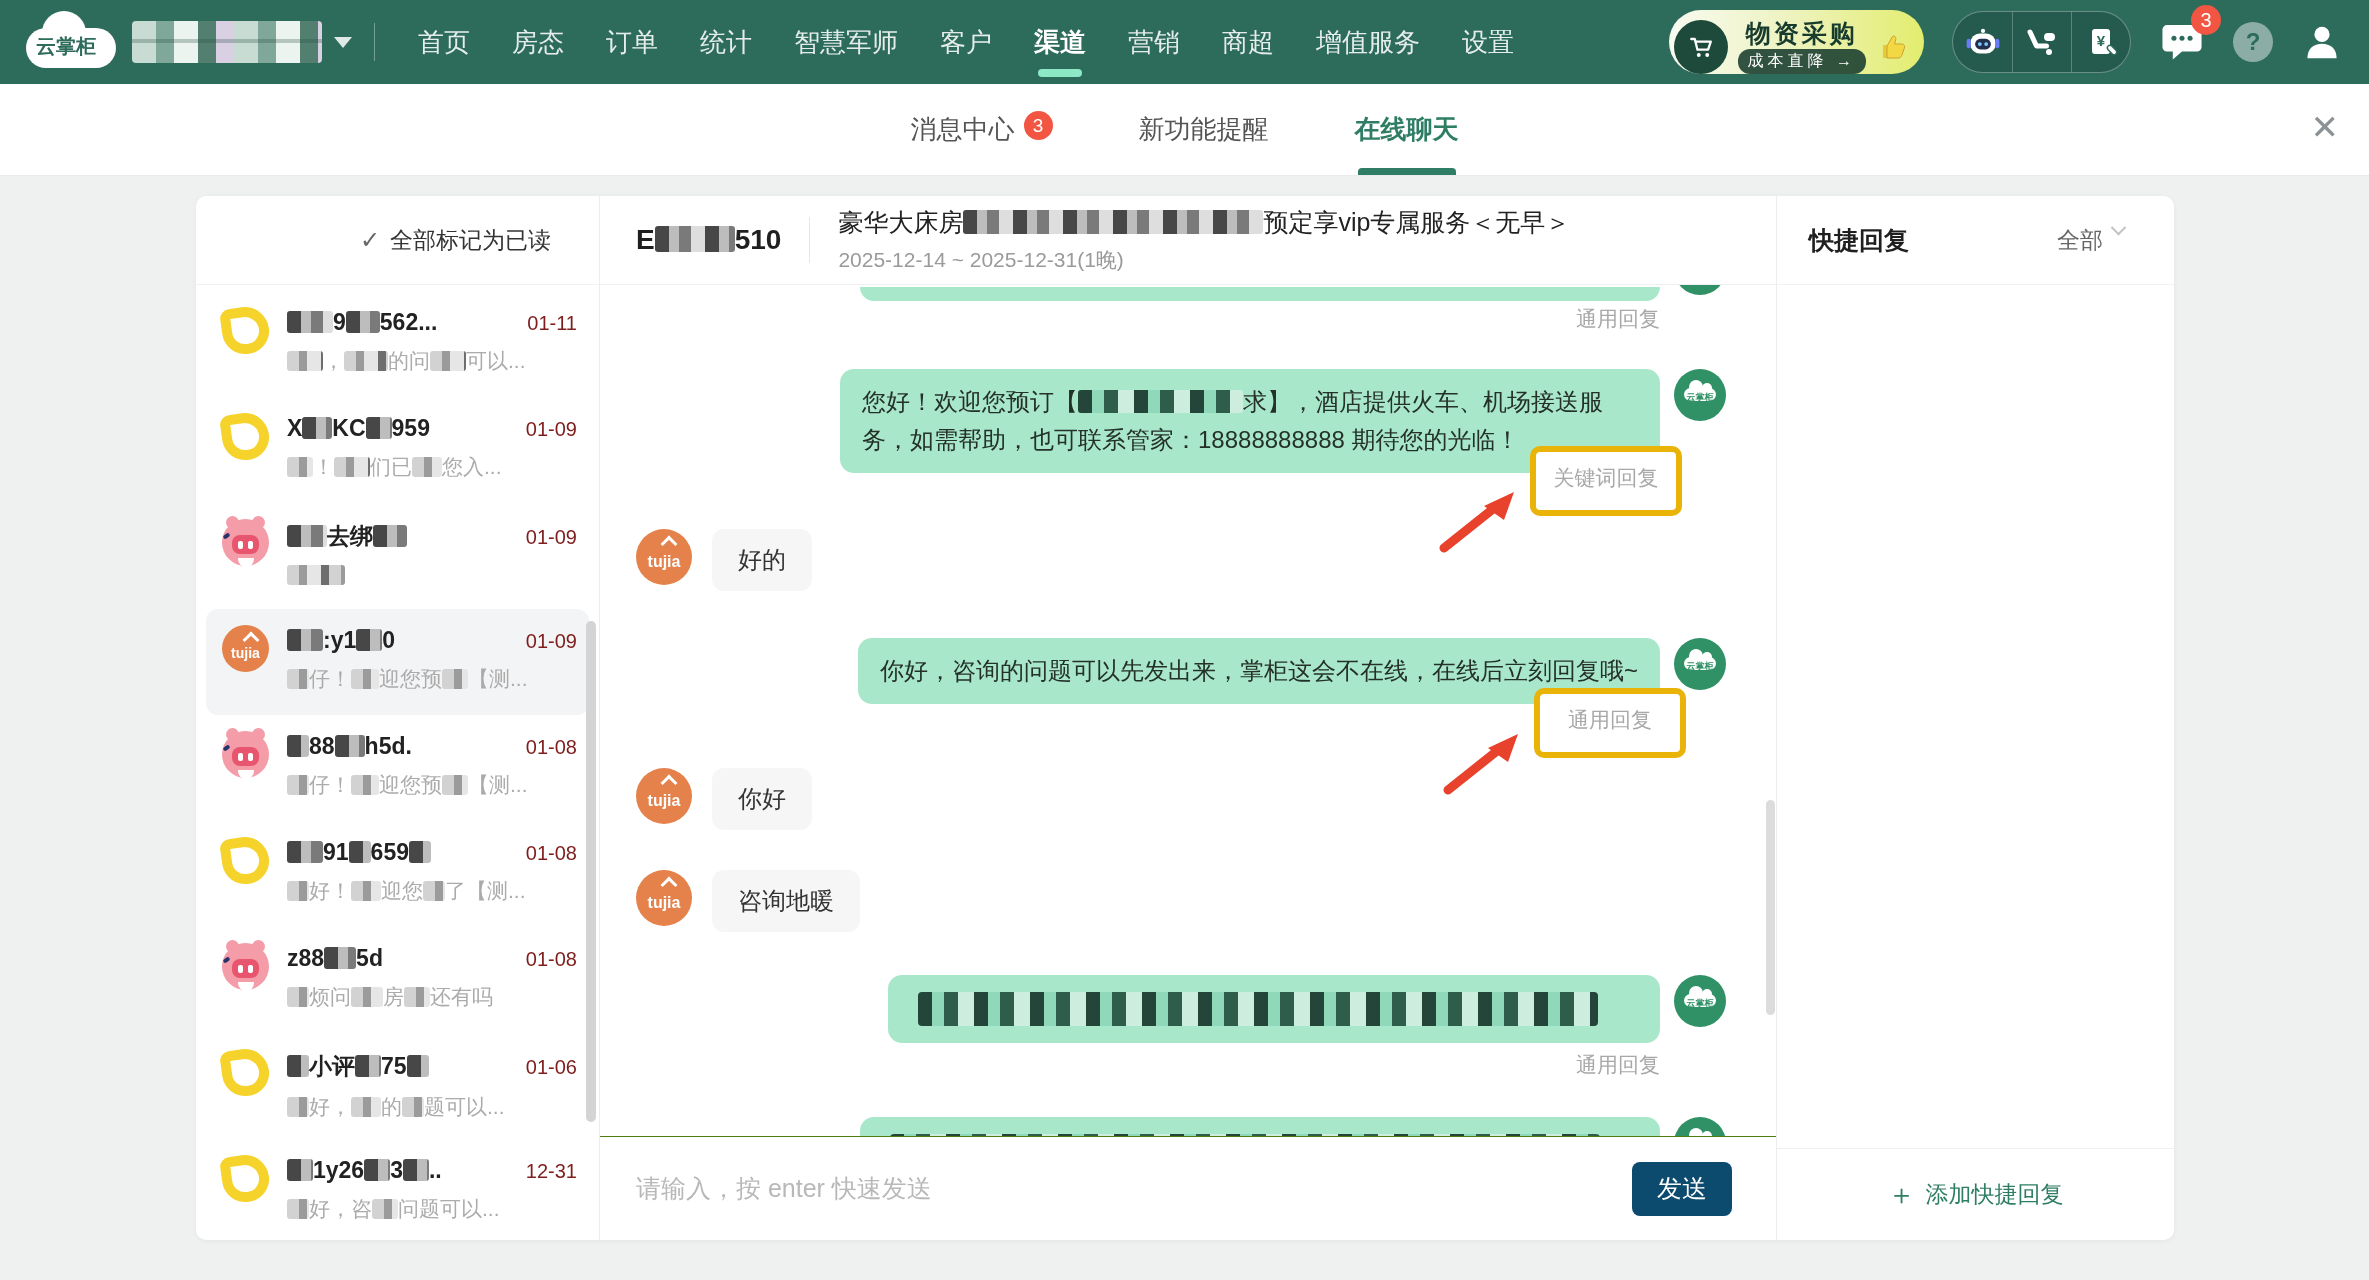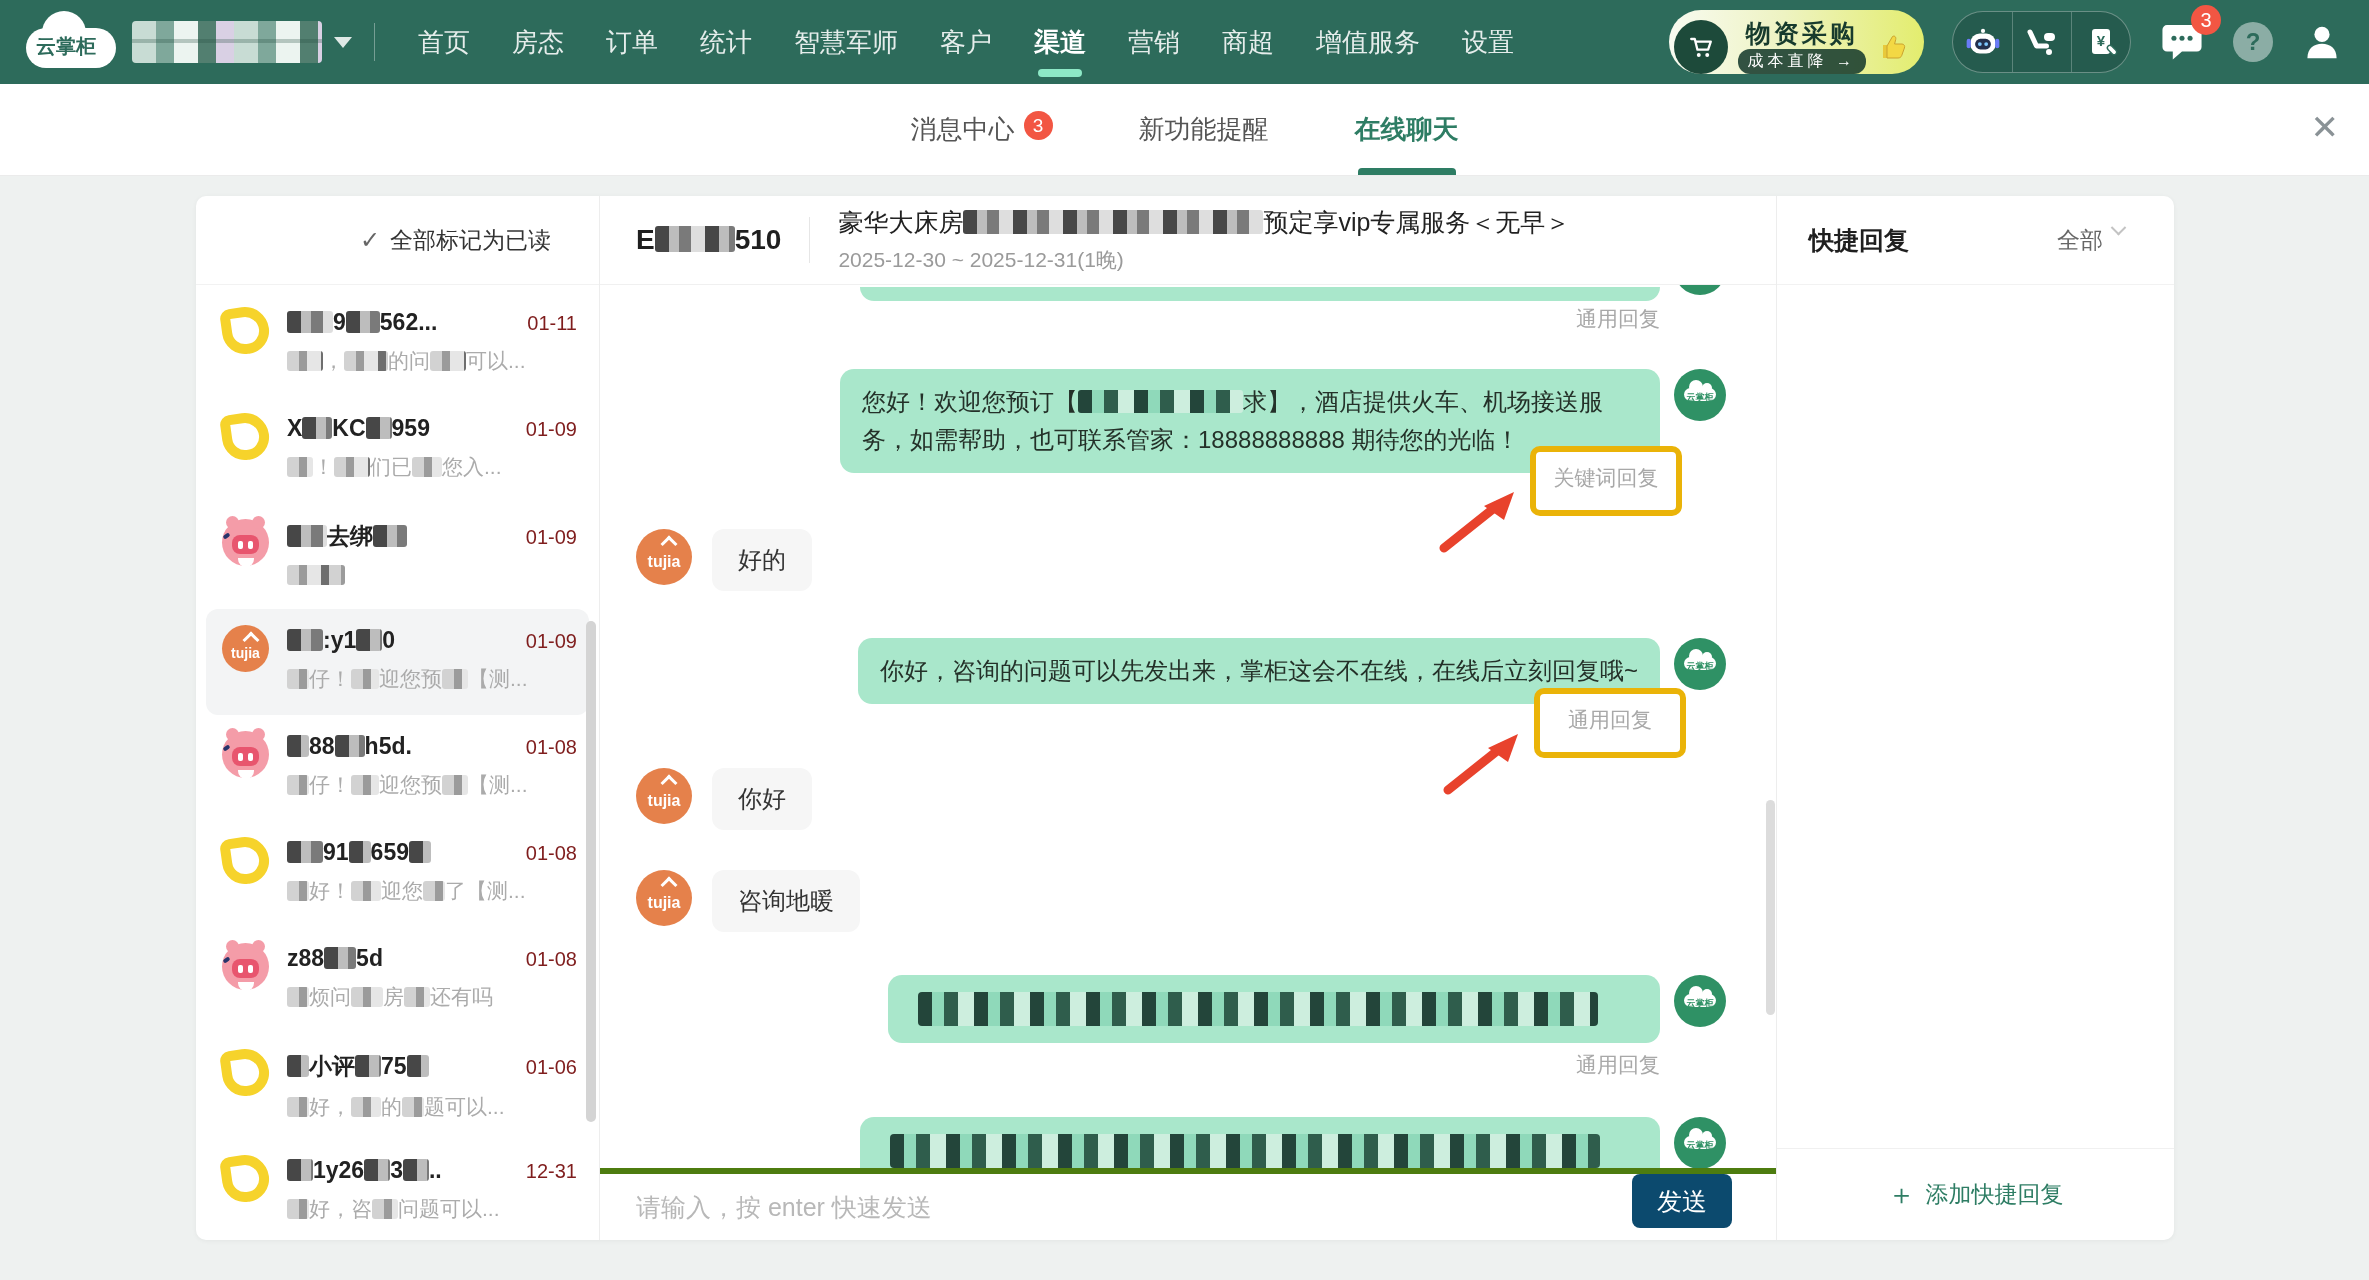--- a/index.html
+++ b/index.html
@@ -107,21 +107,21 @@
   .bubble{max-width:820px;font-size:24px;line-height:38px;color:#243129;padding:14px 22px;border-radius:14px;background:#A9E7CB;word-break:break-all}
   .bubble.gray{background:#f6f6f6;color:#333;border-radius:12px;padding:12px 26px}
   .bubble.strip{height:14px;padding:0;border-radius:0 0 16px 16px;width:800px}
   .left-av{margin-right:20px}
   .lbl-row{display:flex;justify-content:flex-end;margin-top:4px;padding-right:66px}
   .lbl{font-size:21px;color:#a8a8a8}
   .box-row{display:flex;justify-content:flex-end;position:relative}
   .lbl-box{position:relative;width:152px;height:70px;border:6px solid #eab308;border-radius:10px;background:#fff;text-align:center;padding-top:12px}
   .arrow-svg{position:absolute;left:-100px;top:32px;overflow:visible}
   .chat-scroll{position:absolute;right:1px;top:515px;width:9px;height:215px;border-radius:5px;background:#dcdcdc;cursor:pointer}
-  .chat-input{height:72px;flex:none;border-top:6px solid #4d7c0f;display:flex;padding:0 44px 0 36px;gap:24px;background:#fff}
+  .chat-input{height:104px;flex:none;border-top:1px solid #4d7c0f;display:flex;align-items:center;padding:0 44px 0 36px;gap:24px;background:#fff}
   .chat-input input{flex:1;border:none;outline:none;font-size:25px;color:#333;font-family:inherit}
   .chat-input input::placeholder{color:#b8b8b8}
   .send-btn{width:100px;height:54px;background:#0c4a6e;border-radius:8px;color:#fff;font-size:25px;display:flex;align-items:center;justify-content:center;flex:none;cursor:pointer}
 
   
   .rightpanel{width:398px;border-left:1px solid #ededed;display:flex;flex-direction:column;flex:none}
   .qr-head{height:89px;flex:none;border-bottom:1px solid #f2f2f2;display:flex;align-items:center;padding:0 50px 0 32px}
   .qr-title{font-size:25px;font-weight:bold;color:#1f1f1f}
   .qr-filter{margin-left:auto;font-size:23px;color:#666;display:flex;align-items:flex-start;cursor:pointer}
   .chev{width:11px;height:11px;border-right:2px solid #c3c3c3;border-bottom:2px solid #c3c3c3;transform:rotate(45deg) translate(-2px,-2px);margin-left:10px}
@@ -362,21 +362,21 @@
           </div>
         </div>
     </div>
 
     <div class="chatcol">
       <div class="chat-head">
         <div class="guest">E<span class="mz d" style="width: 80px;"></span>510</div>
         <div class="vdiv"></div>
         <div class="ord-col">
           <div class="ord-title">豪华大床房<span class="mz d" style="width: 300px;"></span>预定享vip专属服务＜无早＞</div>
-          <div class="ord-dates">2025-12-30 ~ 2025-12-31(1晚)</div>
+          <div class="ord-dates">2025-12-14 ~ 2025-12-31(1晚)</div>
         </div>
       </div>
       <div class="chat-body" id="chat-body">
         <div class="m0-avatar">
           <div class="av av-yzg"></div>
         </div>
         <div class="msg-group" style="margin-top: 0px;">
             <div class="row right" style="padding-right: 66px;">
               <div class="bubble strip"></div>
             </div>

